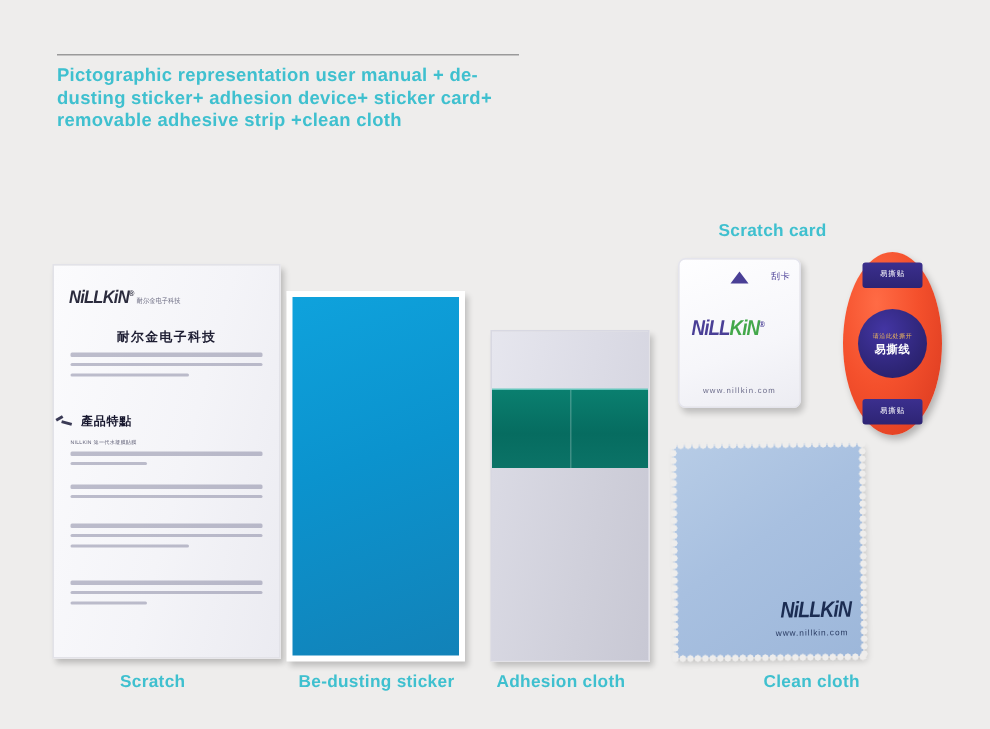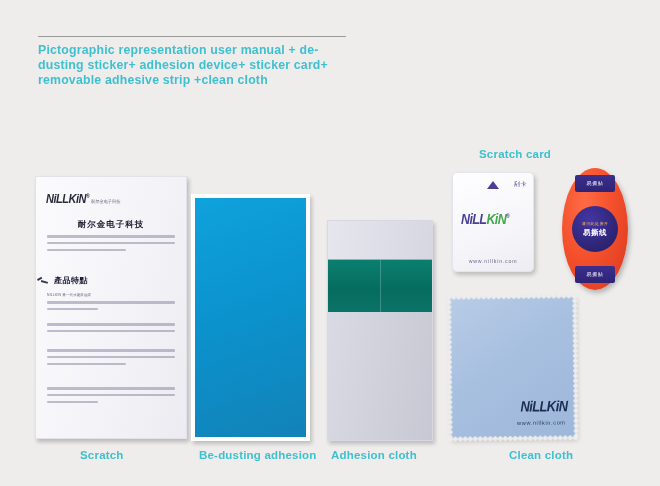--- a/index.html
+++ b/index.html
@@ -412,21 +412,21 @@
       <div class="m-line"></div>
       <div class="m-line"></div>
       <div class="m-line shorter"></div>
     </div>
   </div>
   <div class="caption" style="left:80px; top:449px;">Scratch</div>
 
   <div id="dedust">
     <div class="sheet"></div>
   </div>
-  <div class="caption" style="left:199px; top:449px;">Be-dusting adhesion</div>
+  <div class="caption" style="left:199px; top:449px;">Be-dusting sticker</div>
 
   <div id="adhesion">
     <div class="band">
       <div class="split"></div>
     </div>
     <div class="lowerpanel"></div>
   </div>
   <div class="caption" style="left:331px; top:449px;">Adhesion cloth</div>
 
   <div class="caption" style="left:479px; top:148px;">Scratch card</div>

